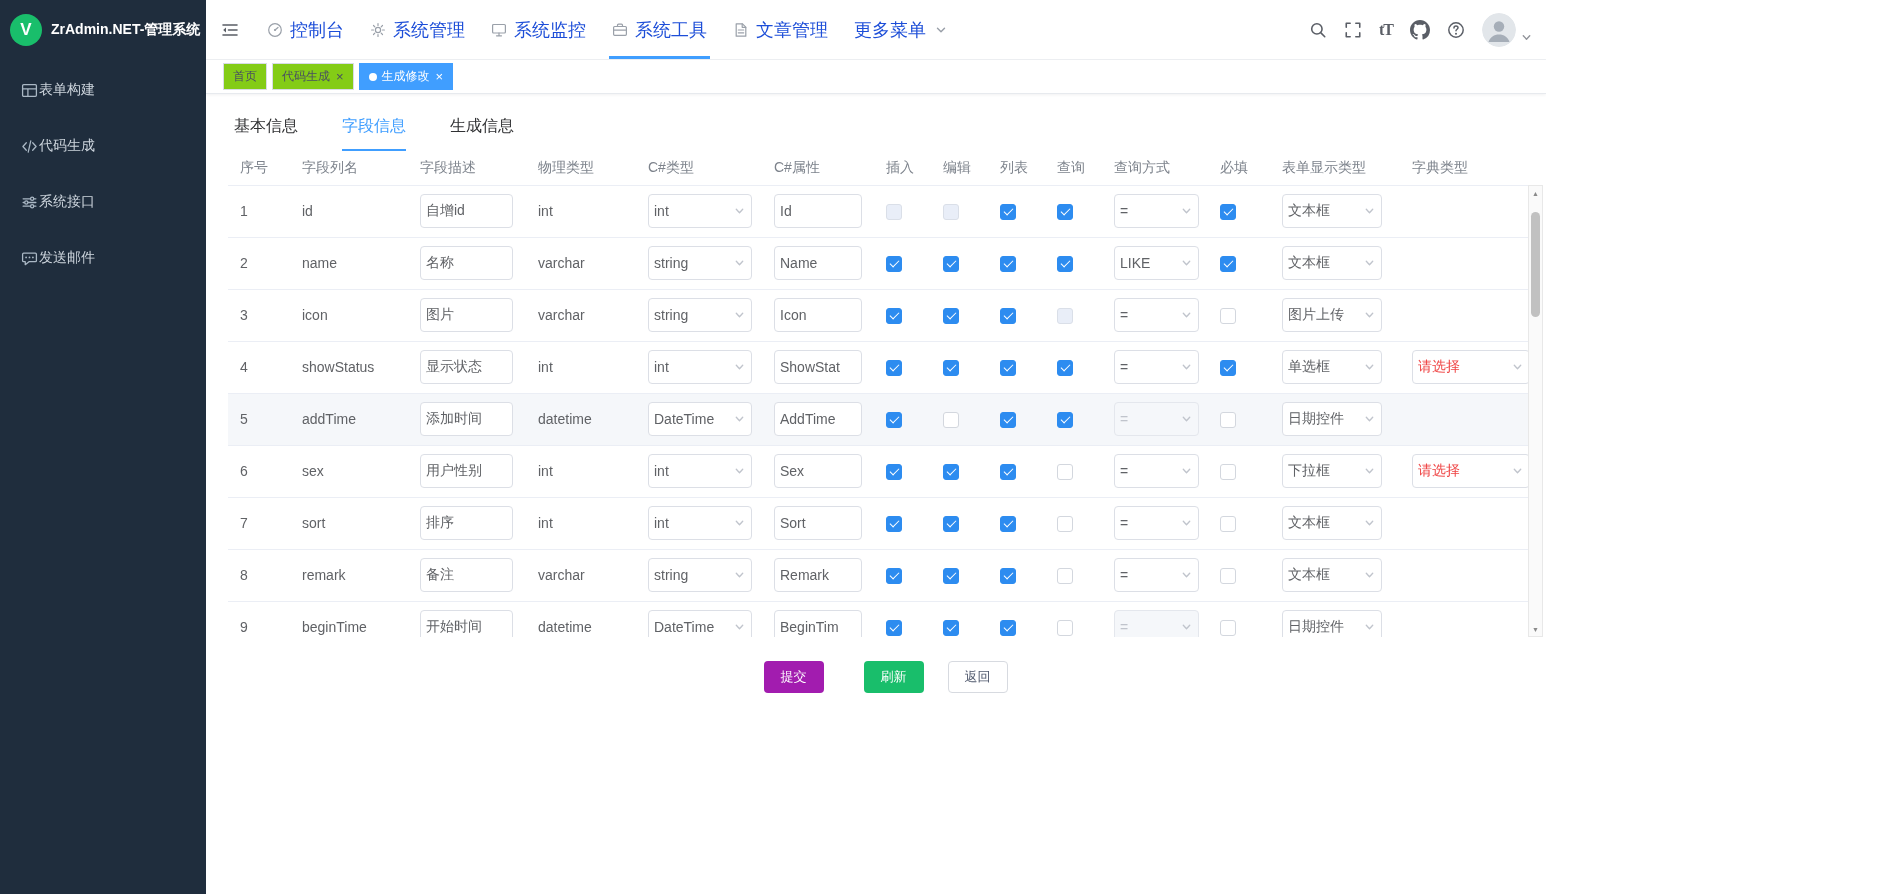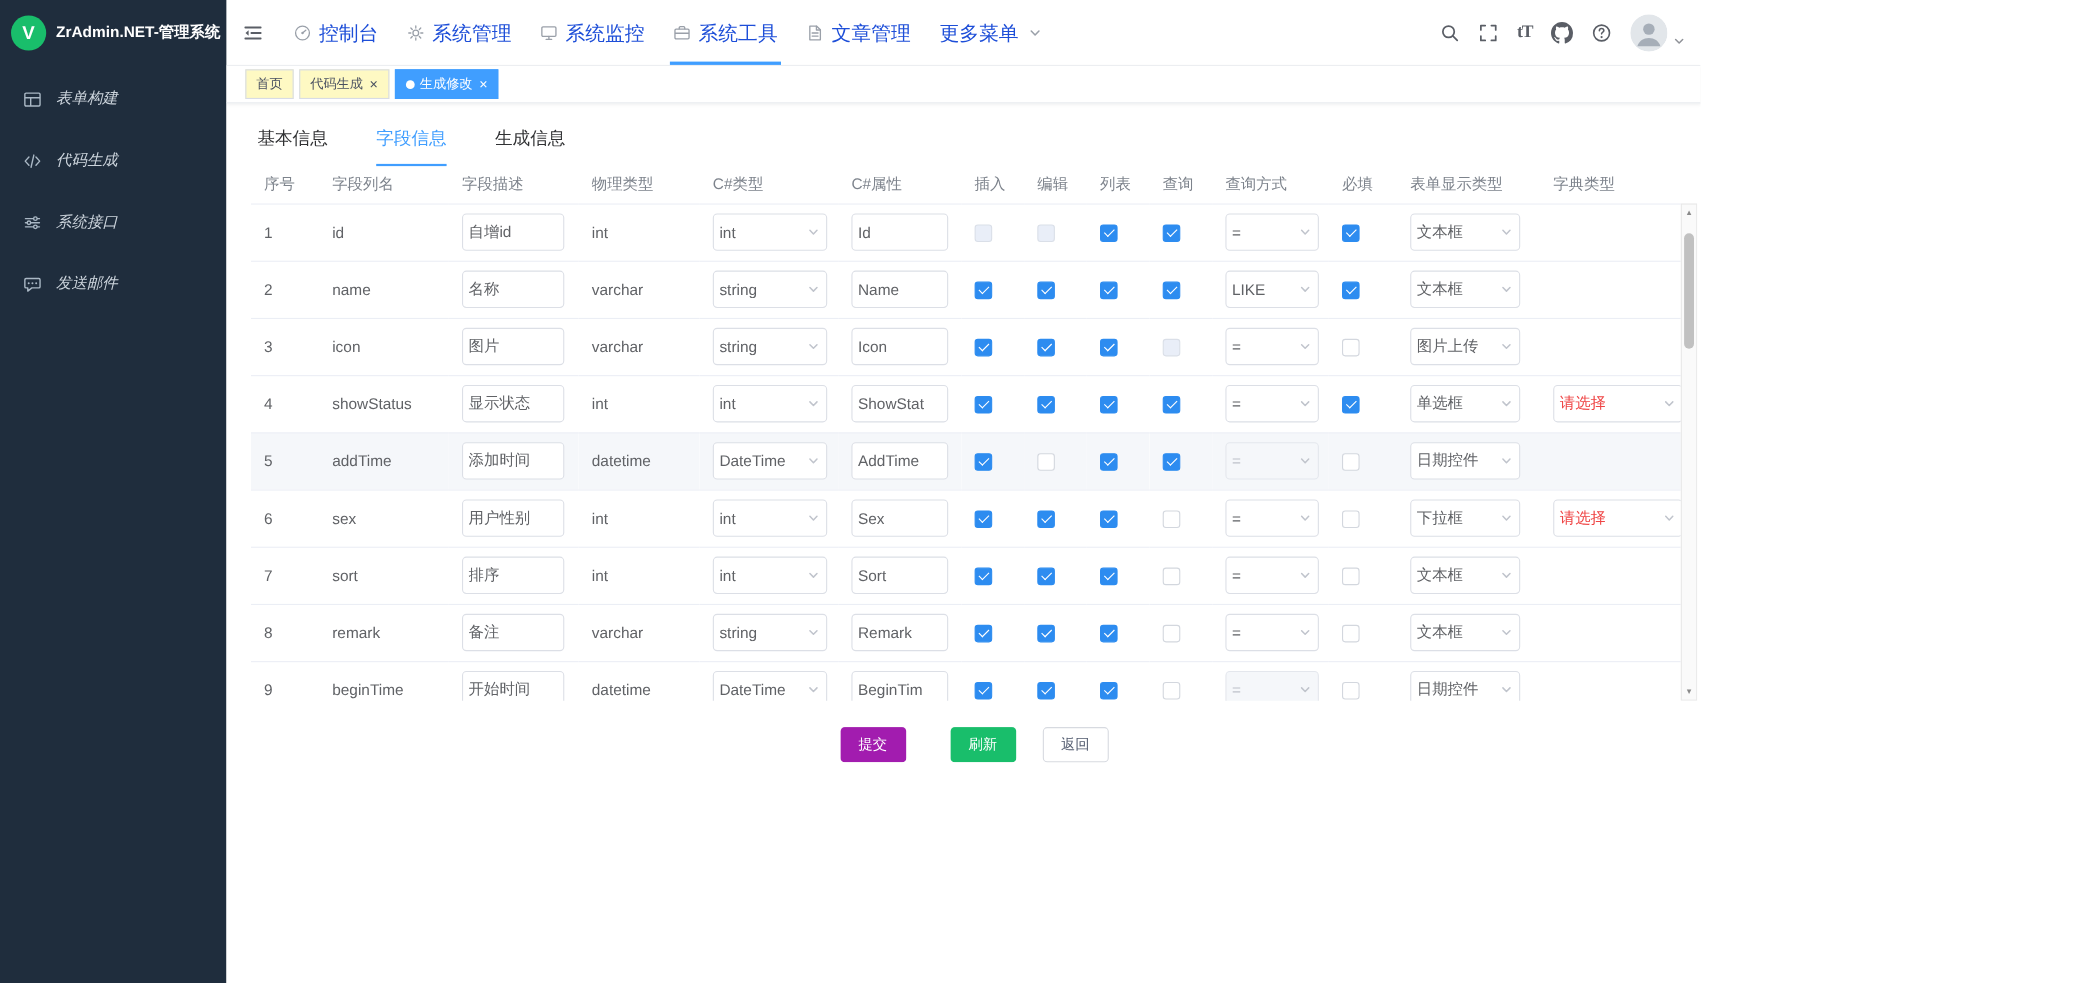--- a/index.html
+++ b/index.html
@@ -12,22 +12,22 @@
   }
   .viewport { width:1546px; height:894px; display:flex; overflow:hidden; background:#fff; }
 
   
   .sidebar { width:206px; flex-shrink:0; background:#1f2d3d; color:#c8d0d9; }
   .logo-row { height:60px; display:flex; align-items:center; gap:9px; padding:0 10px; }
   .logo-badge { width:32px; height:32px; border-radius:50%; background:#19be6b; color:#fff;
     display:flex; align-items:center; justify-content:center; font-size:17px; font-weight:bold; flex-shrink:0; }
   .logo-title { color:#fff; font-size:14px; font-weight:bold; white-space:nowrap; }
   .side-menu { padding-top:2px; }
-  .side-item { height:56px; display:flex; align-items:center; gap:12px; padding:0 21px;
-    font-size:14px; color:#cdd5dd; cursor:pointer;font-style:italic; }
+  .side-item { height:56px; display:flex; align-items:center; gap:0; padding:0 21px;
+    font-size:14px; color:#cdd5dd; cursor:pointer; }
   .side-icon { width:18px; display:flex; color:#aab8c5; }
 
   
   .main-col { flex:1; min-width:0; display:flex; flex-direction:column; background:#fff; }
 
   
   .topbar { height:60px; flex-shrink:0; display:flex; align-items:center; padding:0 10px 0 14px;
     border-bottom:1px solid #eef0f3; }
   .hamburger { color:#5a5e66; display:flex; margin-right:14px; cursor:pointer; }
   .topnav { display:flex; align-items:stretch; height:100%; }
@@ -42,21 +42,21 @@
   .tb-icon { display:flex; cursor:pointer; }
   .tt { font-family:"Liberation Serif",serif; font-size:16px; font-weight:600; color:#5a5e66; letter-spacing:-1px; }
   .avatar-wrap { display:flex; align-items:center; gap:5px; cursor:pointer; }
   .avatar-circle { width:34px; height:34px; border-radius:50%; overflow:hidden; display:flex; flex-shrink:0; }
   .avatar-caret { display:flex; color:#909399; margin-top:16px; }
 
   
   .tags-bar { height:34px; flex-shrink:0; display:flex; align-items:center; gap:5px; padding-left:17px;
     border-bottom:1px solid #e7eaee; box-shadow:0 1px 3px rgba(0,21,41,.06); position:relative; z-index:2; background:#fff; }
   .tag { display:inline-flex; align-items:center; gap:5px; height:27px; padding:0 9px;
-    border:1px solid #d8dce5; background:#fef9c3; color:#495060; font-size:12px; cursor:pointer; white-space:nowrap; }
+    border:1px solid #d8dce5; background:#84cc16; color:#495060; font-size:12px; cursor:pointer; white-space:nowrap; }
   .tag.active { background:#409eff; border-color:#409eff; color:#fff; }
   .tag-dot { width:8px; height:8px; border-radius:50%; background:#fff; flex-shrink:0; }
   .tag-close { font-size:13px; line-height:1; margin-left:1px; }
 
   
   .content { flex:1; padding:22px 0 0 22px; background:#fff; position:relative; }
   .step-tabs { display:flex; gap:44px; padding-left:6px; }
   .step-tab { font-size:16px; color:#303133; padding-bottom:12px; border-bottom:2px solid transparent; cursor:pointer; }
   .step-tab.active { color:#409eff; border-bottom-color:#409eff; }
 

